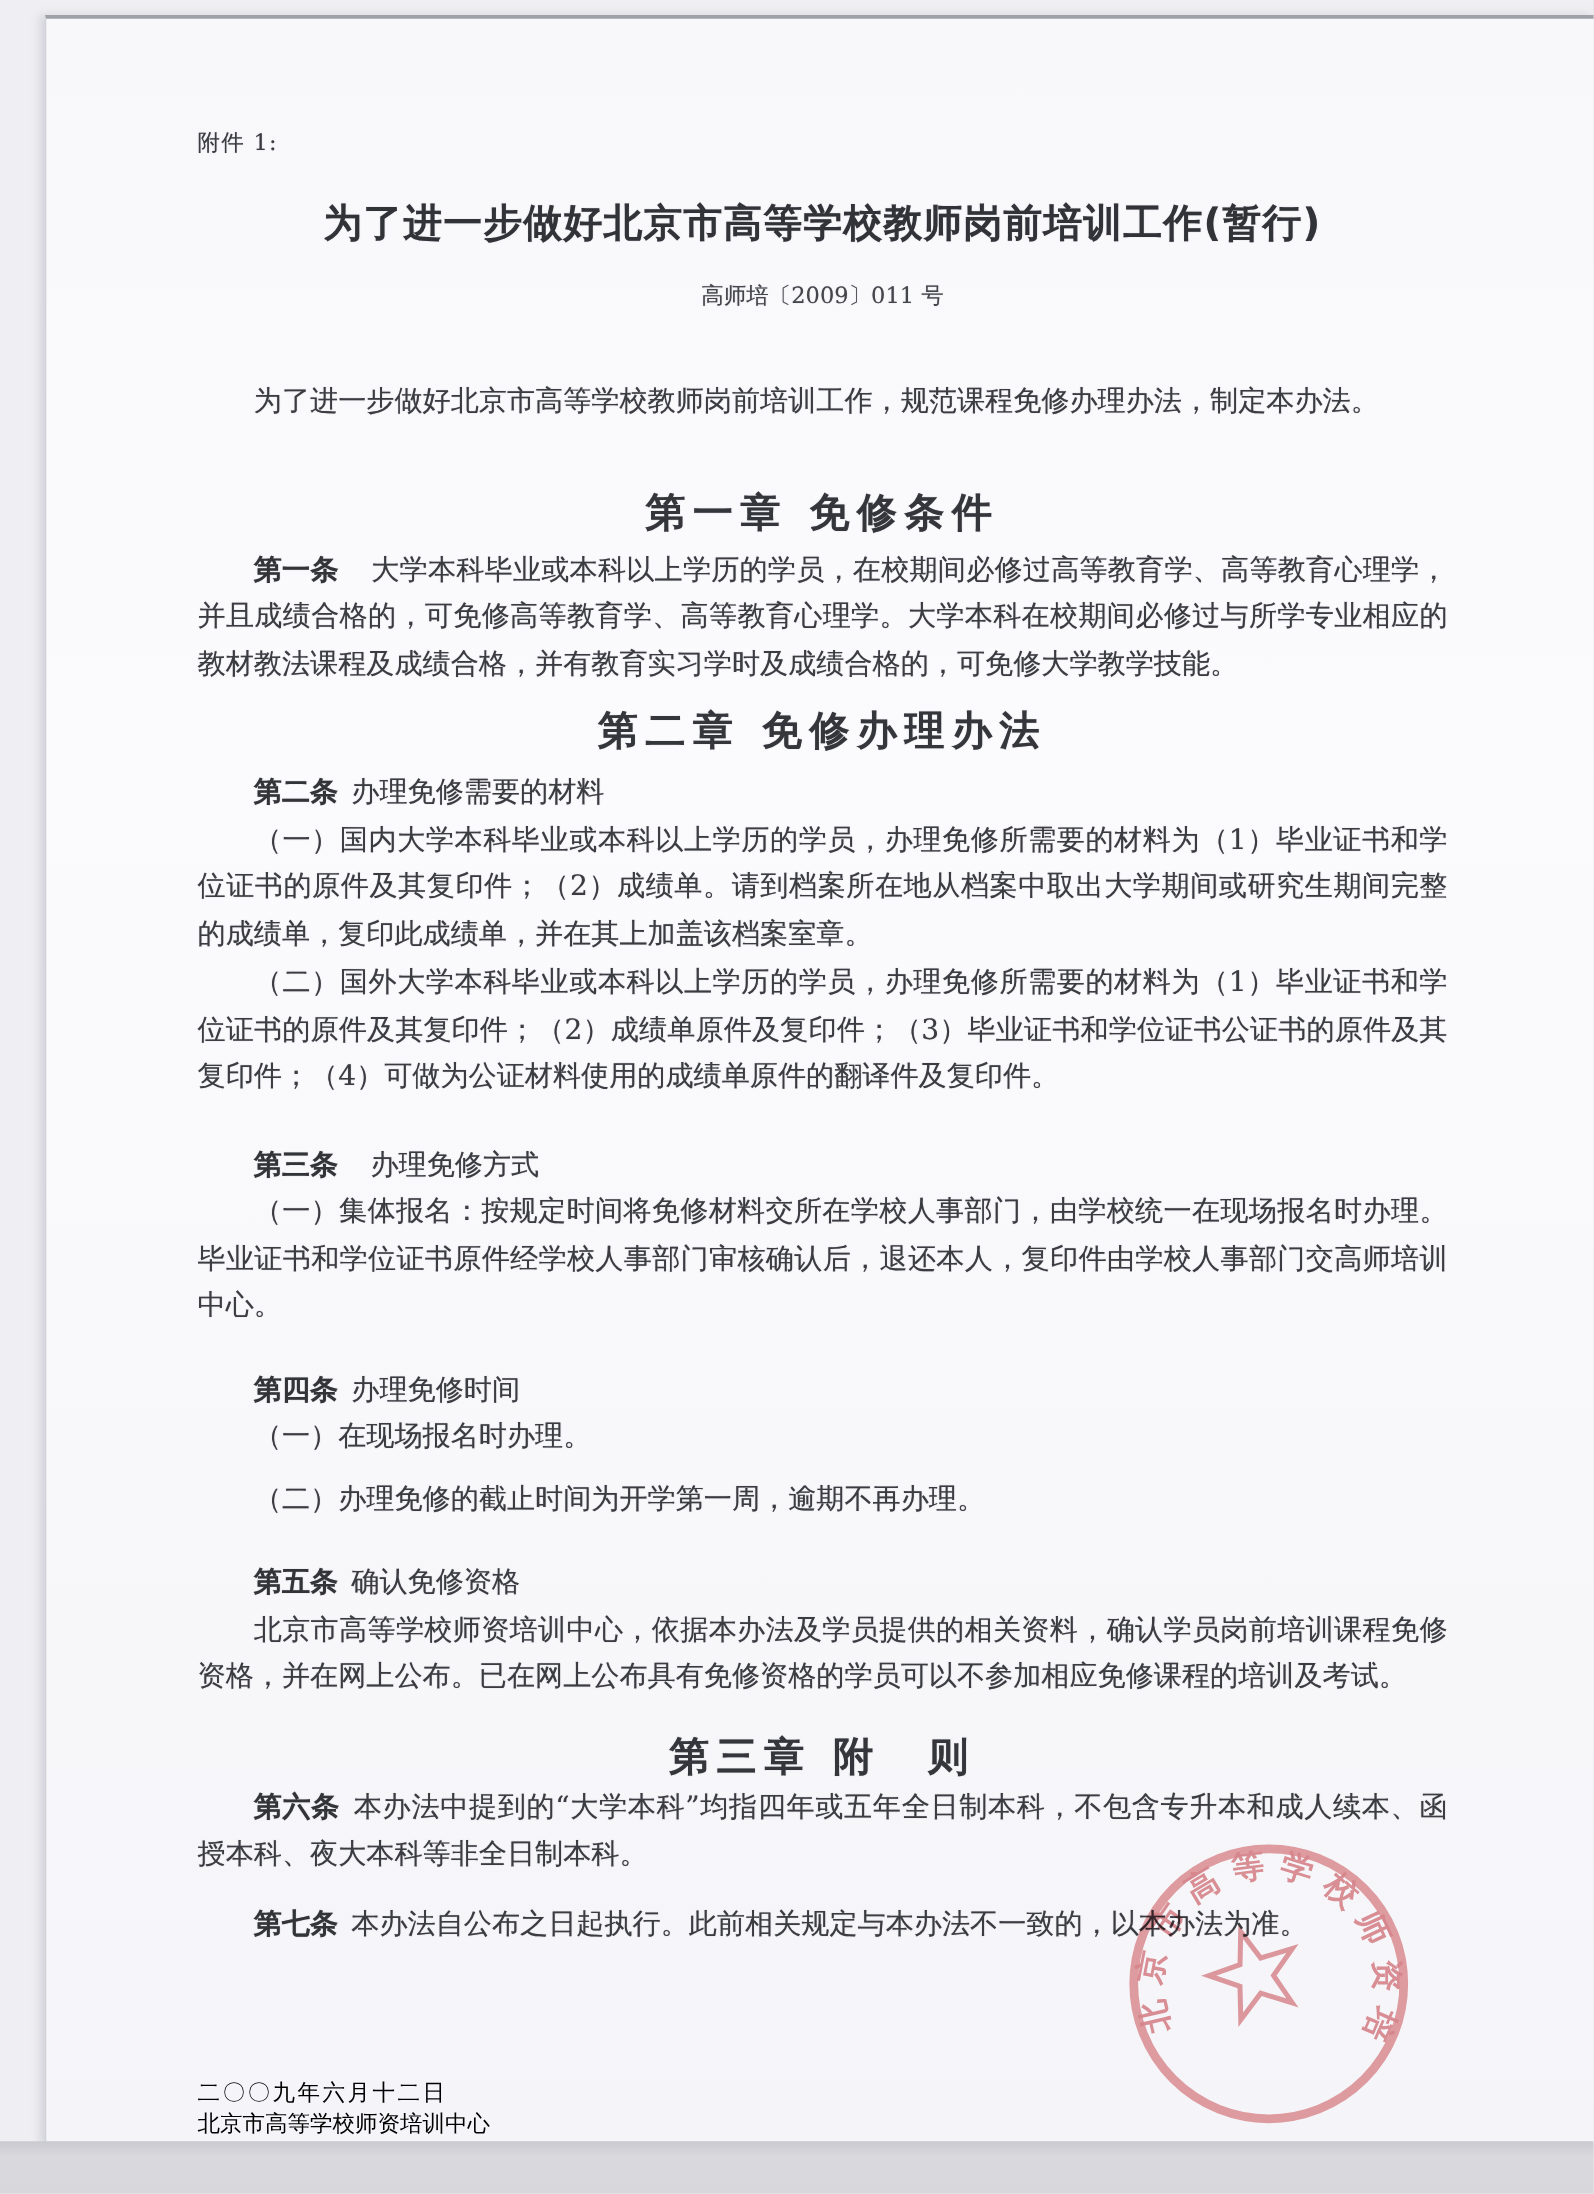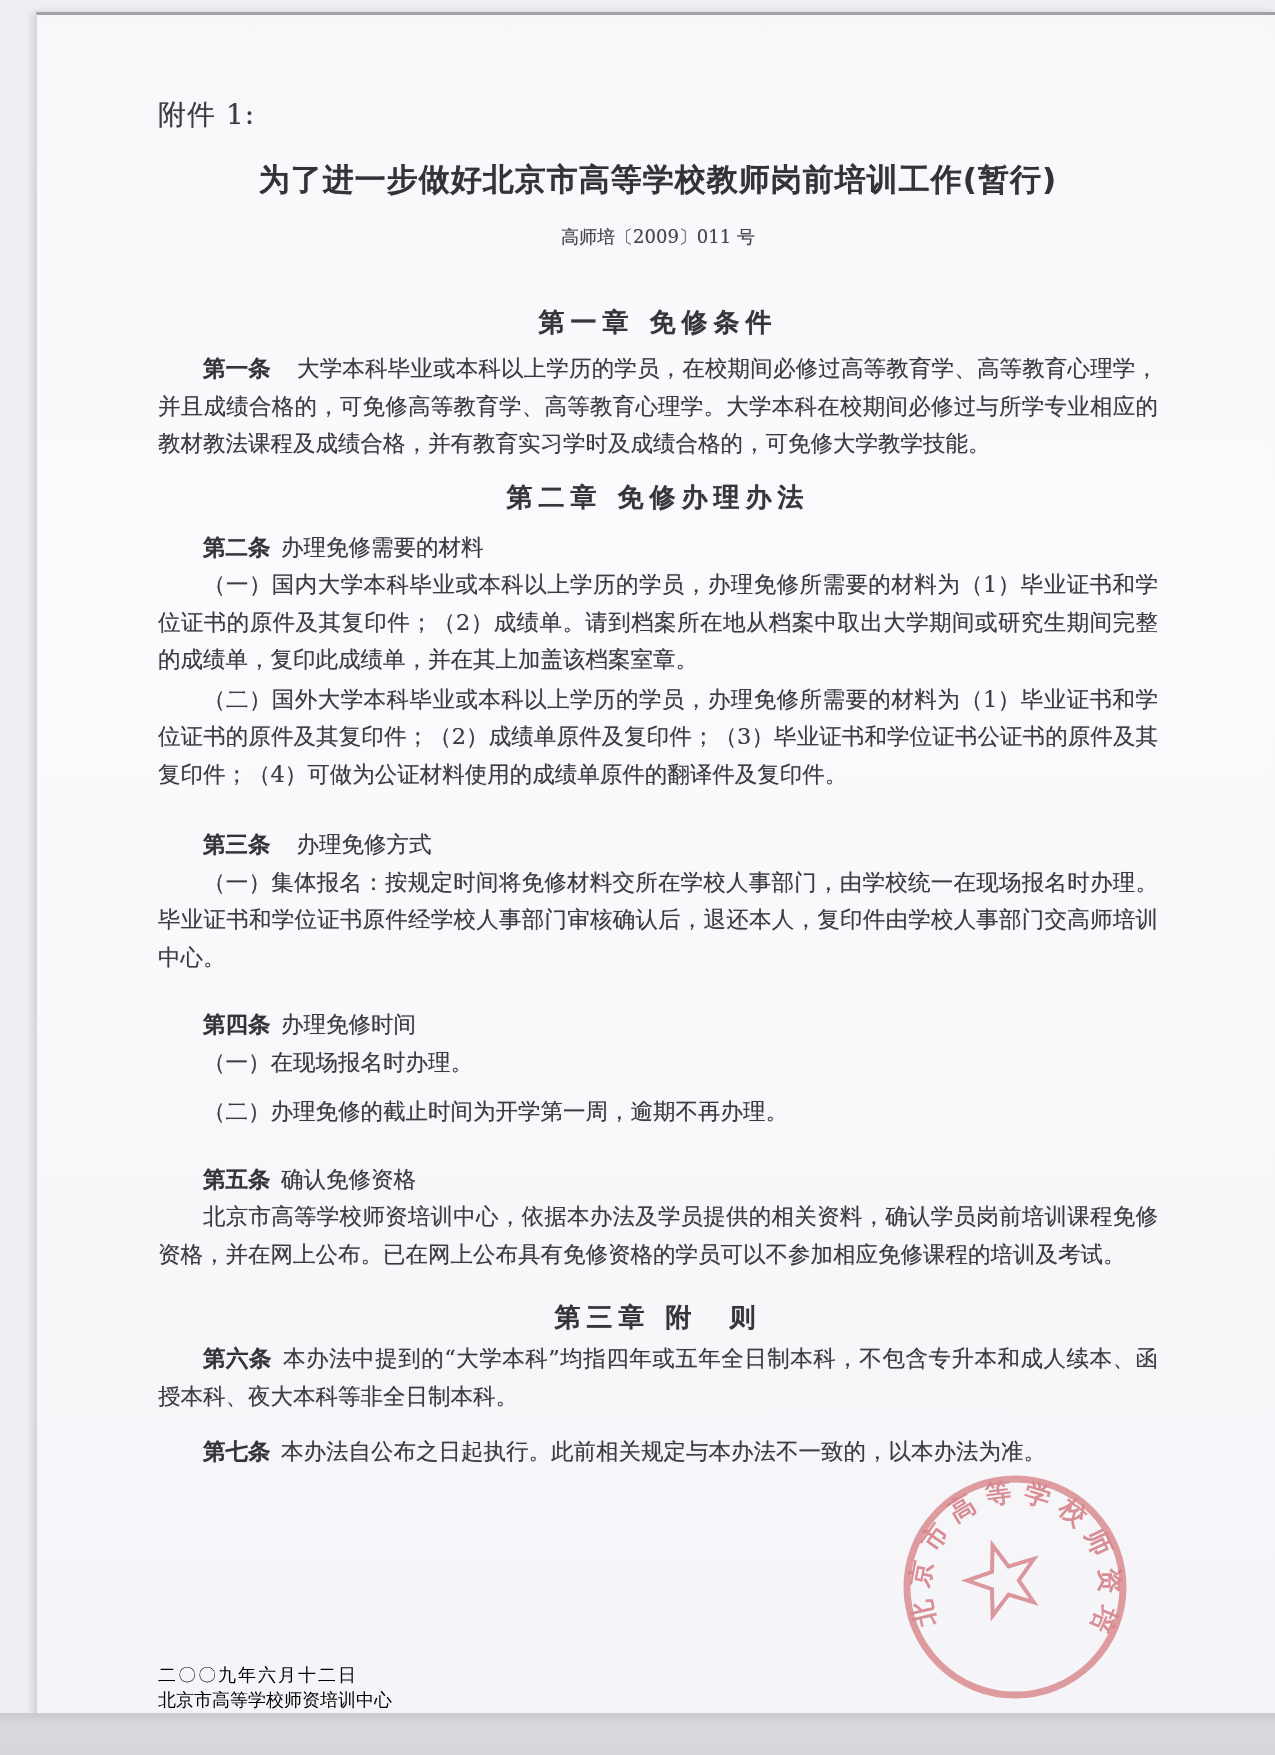--- a/index.html
+++ b/index.html
@@ -21,29 +21,29 @@
     border-left:1px solid #d2d2d8;
     box-shadow:-4px 0 7px rgba(110,110,130,.22);
   }
   #content{
     position:relative;height:100%;
     padding:0 118px 0 121px;box-sizing:border-box;
     color:#3b3c42;
     text-shadow:0 0 .7px rgba(55,55,65,.5);
   }
   .blk{margin:0;}
-  .attachment{margin-top:82px;font-size:28px;line-height:36px;letter-spacing:1px;}
+  .attachment{margin-top:82px;font-size:18px;line-height:36px;letter-spacing:1px;}
   .title{
     margin-top:24px;text-align:center;font-size:31px;line-height:44px;
     font-family:"DejaVu Sans","Liberation Sans",sans-serif;
     font-weight:bold;letter-spacing:1px;color:#323338;
   }
   .docnum{margin-top:20px;text-align:center;font-size:18px;line-height:32px;color:#45464c;}
   .chapter{
-    text-align:center;font-size:26px;line-height:38px;
+    text-align:center;font-size:32px;line-height:38px;
     font-family:"DejaVu Sans","Liberation Sans",sans-serif;
     font-weight:bold;letter-spacing:6px;color:#35363c;
   }
   .para{
     font-size:22.5px;line-height:37.5px;text-indent:2em;
     text-align:justify;
   }
   .lbl{
     font-family:"DejaVu Sans","Liberation Sans",sans-serif;
     font-weight:bold;color:#333438;margin-right:.15em;
@@ -84,20 +84,21 @@
       <g class="stamp-star" transform="translate(109 113.5) rotate(-18)">
         <polygon points="0,-37 -8.7,-12 -35.2,-11.4 -14.1,4.5 -21.7,30 0,14.8 21.7,30 14.1,4.5 35.2,-11.4 8.7,-12"></polygon>
       </g>
     </svg>
 
     <div id="content">
 
     <div class="blk attachment">附件 1:</div>
         <div class="blk title">为了进一步做好北京市高等学校教师岗前培训工作(暂行)</div>
         <div class="blk docnum">高师培〔2009〕011 号</div>
+        <div class="blk para" style="margin-top: 50px;">为了进一步做好北京市高等学校教师岗前培训工作，规范课程免修办理办法，制定本办法。</div>
         <div class="blk chapter" style="margin-top: 50px;">第一章 免修条件</div>
         <div class="blk para" style="margin-top: 9px;"><b class="lbl">第一条</b>　大学本科毕业或本科以上学历的学员，在校期间必修过高等教育学、高等教育心理学，并且成绩合格的，可免修高等教育学、高等教育心理学。大学本科在校期间必修过与所学专业相应的教材教法课程及成绩合格，并有教育实习学时及成绩合格的，可免修大学教学技能。</div>
         <div class="blk chapter" style="margin-top: 15px;">第二章 免修办理办法</div>
         <div class="blk para" style="margin-top: 13px;"><b class="lbl">第二条</b> 办理免修需要的材料</div>
         <div class="blk para" style="margin-top: 0px;">（一）国内大学本科毕业或本科以上学历的学员，办理免修所需要的材料为（1）毕业证书和学位证书的原件及其复印件；（2）成绩单。请到档案所在地从档案中取出大学期间或研究生期间完整的成绩单，复印此成绩单，并在其上加盖该档案室章。</div>
         <div class="blk para" style="margin-top: 2px;">（二）国外大学本科毕业或本科以上学历的学员，办理免修所需要的材料为（1）毕业证书和学位证书的原件及其复印件；（2）成绩单原件及复印件；（3）毕业证书和学位证书公证书的原件及其复印件；（4）可做为公证材料使用的成绩单原件的翻译件及复印件。</div>
         <div class="blk para" style="margin-top: 33px;"><b class="lbl">第三条</b>　办理免修方式</div>
         <div class="blk para" style="margin-top: 0px;">（一）集体报名：按规定时间将免修材料交所在学校人事部门，由学校统一在现场报名时办理。毕业证书和学位证书原件经学校人事部门审核确认后，退还本人，复印件由学校人事部门交高师培训中心。</div>
         <div class="blk para" style="margin-top: 30px;"><b class="lbl">第四条</b> 办理免修时间</div>
         <div class="blk para" style="margin-top: 0px;">（一）在现场报名时办理。</div>

